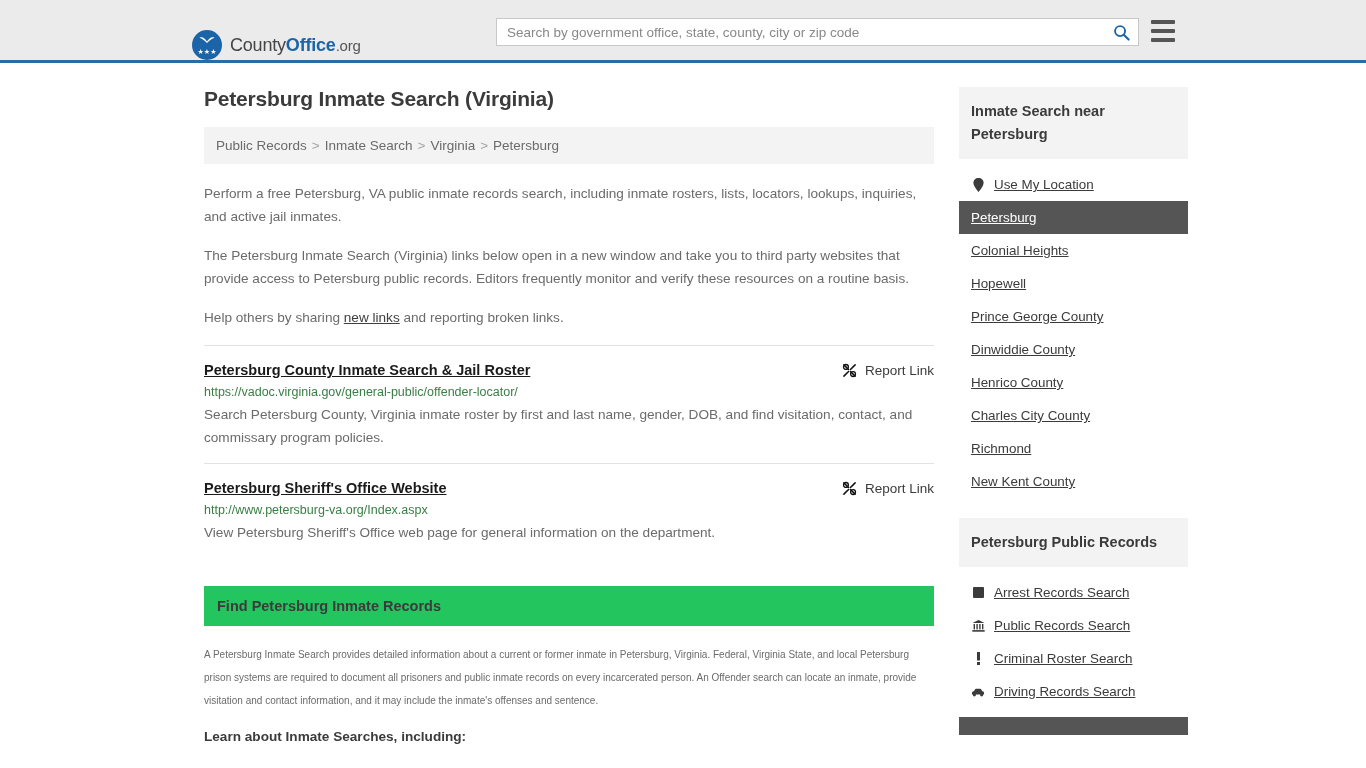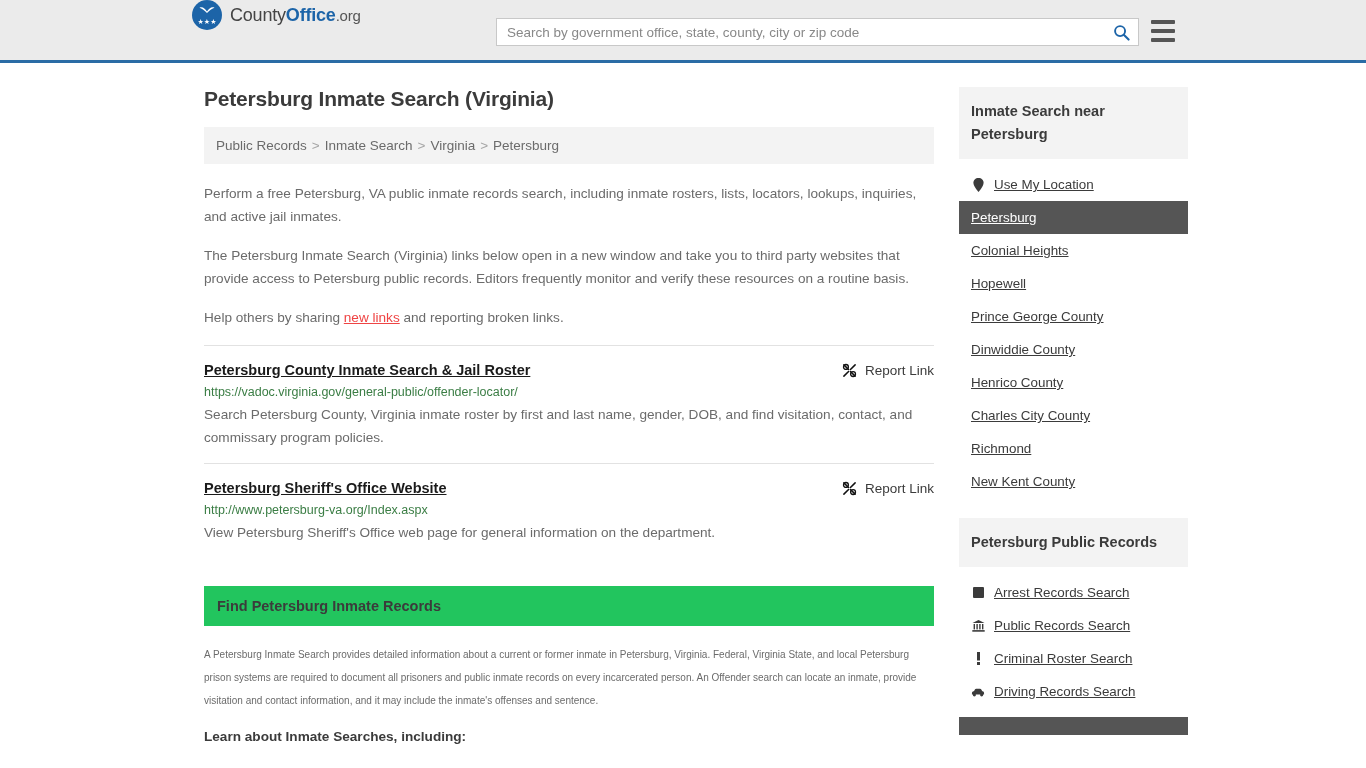--- a/index.html
+++ b/index.html
@@ -9,21 +9,21 @@
     font-family: "Liberation Sans", sans-serif;
     overflow: hidden;
   }
 
   
   .site-header {
     height: 63px;
     background: #ebebeb;
     border-bottom: 3px solid #2a6ca5;
     display: flex;
-    align-items: flex-start;
+    align-items: flex-end;
     position: relative;
   }
   .brand {
     display: flex;
     align-items: center;
     margin-left: 192px;
     gap: 8px;
     text-decoration: none;
   }
   .brand-mark {
@@ -140,21 +140,21 @@
   .breadcrumb a { color: #6b6b6b; text-decoration: none; }
   .breadcrumb .sep { color: #a5a5a5; margin: 0 5px; }
 
   .intro p {
     font-size: 13.6px;
     line-height: 23px;
     color: #6b6b6b;
     margin-bottom: 16px;
   }
   .intro a.inline-link {
-    color: #ef4444;
+    color: #404040;
     text-decoration: underline;
     font-weight: normal;
   }
 
   
   .result {
     border-top: 1px solid #e2e2e2;
     padding: 16px 0 14px 0;
   }
   .result-head {

